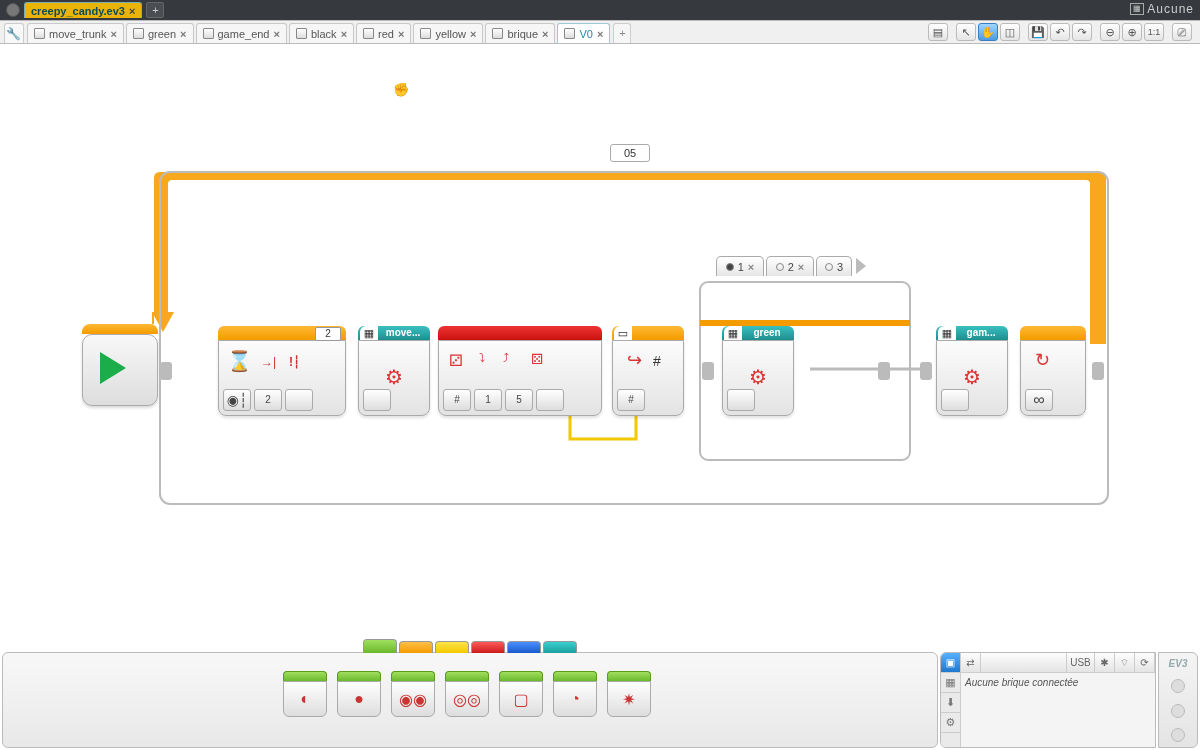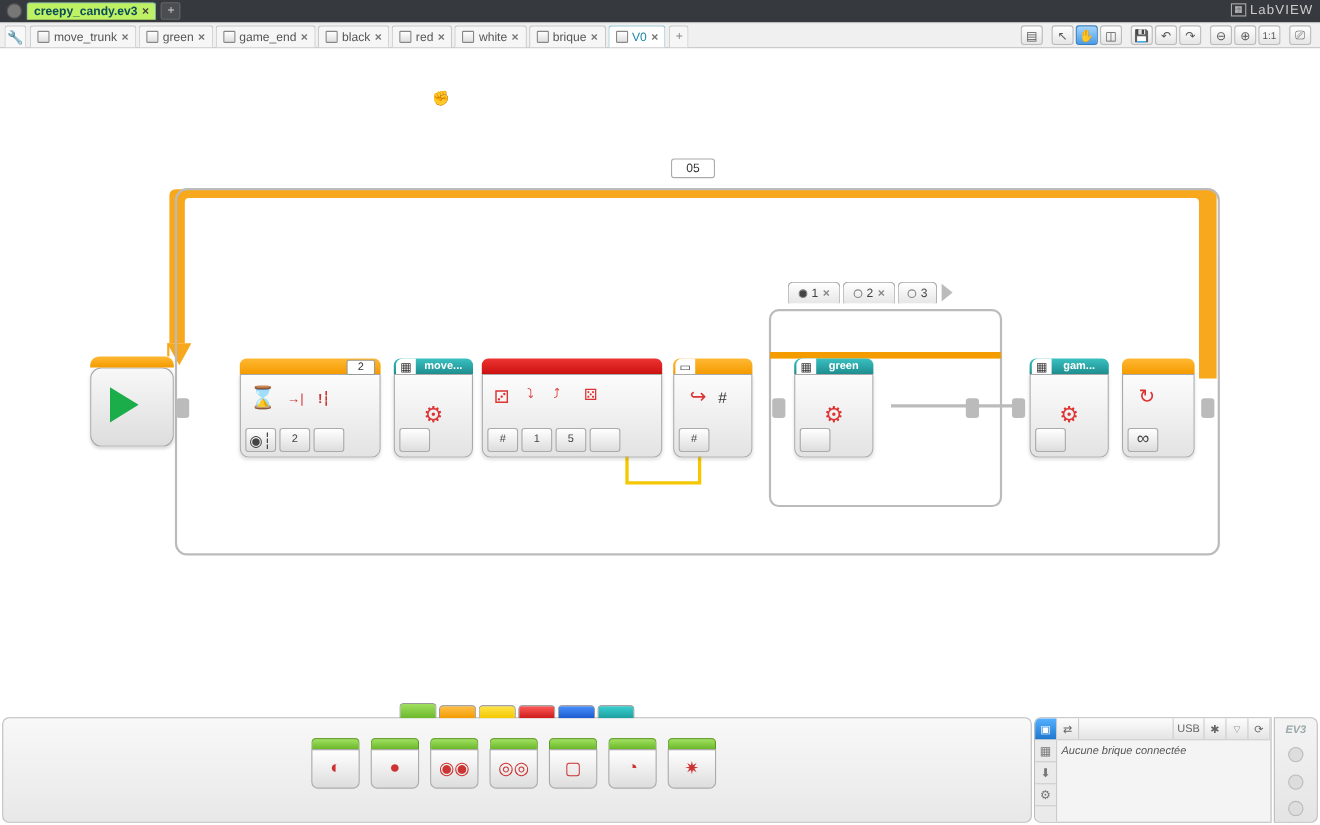--- a/index.html
+++ b/index.html
@@ -1,20 +1,20 @@
 <!DOCTYPE html>
 <html><head>
 <meta charset="utf-8">
 <style>
 * { box-sizing: border-box; margin:0; padding:0; }
 html, body { width:1200px; height:750px; overflow:hidden; font-family: Arial, sans-serif; font-size:11px; background:#fff; color:#333; }
 
 
 .titlebar { height:20px; background:#363a3e; display:flex; align-items:center; padding:0 4px; position:relative;}
-.ptab { height:16px; background:#bef264; border:1px solid #7aaeb3; border-bottom:none; border-radius:3px 3px 0 0; padding:4px 6px; display:flex; align-items:center; gap:4px; color:#0b4c5a; font-weight:bold; margin-left:4px; }
+.ptab { height:16px; background:#eab308; border:1px solid #7aaeb3; border-bottom:none; border-radius:3px 3px 0 0; padding:4px 6px; display:flex; align-items:center; gap:4px; color:#0b4c5a; font-weight:bold; margin-left:4px; }
 .ptab .close { font-weight:bold; color:#444; cursor:pointer; }
 .ptab-add { width:18px; height:16px; background:#4a4e52; border:1px solid #666; border-radius:2px; color:#ccc; text-align:center; line-height:14px; margin-left:4px; }
 .labview { position:absolute; right:6px; top:2px; color:#ccc; font-size:12px; letter-spacing:1px; display:flex; align-items:center; gap:3px;}
 .labview .lvbox{ width:14px; height:12px; border:1px solid #aaa; font-size:8px; line-height:10px; text-align:center;}
 
 
 .subbar { height:24px; background:#f0f0f0; border-bottom:1px solid #bbb; border-top:1px solid #bbb; display:flex; align-items:stretch; padding:0 4px;}
 .wrench { width:20px; border:1px solid #ccc; border-bottom:none; border-radius:3px 3px 0 0; margin:2px 2px 0 0; background:#f8f8f8; display:flex; align-items:center; justify-content:center; font-size:12px;}
 .subtab { margin:2px 1px 0 1px; padding:2px 6px; background:#f6f6f6; border:1px solid #c8c8c8; border-bottom:none; border-radius:3px 3px 0 0; display:flex; align-items:center; gap:4px; color:#555;}
 .subtab.active { background:#fff; border-color:#9cc9d4; color:#1c8aa4;}
@@ -93,21 +93,21 @@
 
 <div class="titlebar">
   <span style="width:14px;height:14px;border-radius:50%;background:#777;border:1px solid #555;margin-left:2px"></span>
   <div class="ptab">
     <span>creepy_candy.ev3</span>
     <span class="close">×</span>
   </div>
   <div class="ptab-add">+</div>
   <div class="labview">
     <span class="lvbox">▦</span>
-    <span>LabVIEW</span>
+    <span>Aucune</span>
   </div>
 </div>
 
 <div class="subbar">
   <div class="wrench">🔧</div>
   <div class="subtab">
       <span class="ic"></span>
       <span>move_trunk</span>
       <span class="close">×</span>
     </div>
@@ -126,21 +126,21 @@
       <span>black</span>
       <span class="close">×</span>
     </div>
   <div class="subtab">
       <span class="ic"></span>
       <span>red</span>
       <span class="close">×</span>
     </div>
   <div class="subtab">
       <span class="ic"></span>
-      <span>white</span>
+      <span>yellow</span>
       <span class="close">×</span>
     </div>
   <div class="subtab">
       <span class="ic"></span>
       <span>brique</span>
       <span class="close">×</span>
     </div>
   <div class="subtab active">
       <span class="ic"></span>
       <span>V0</span>

